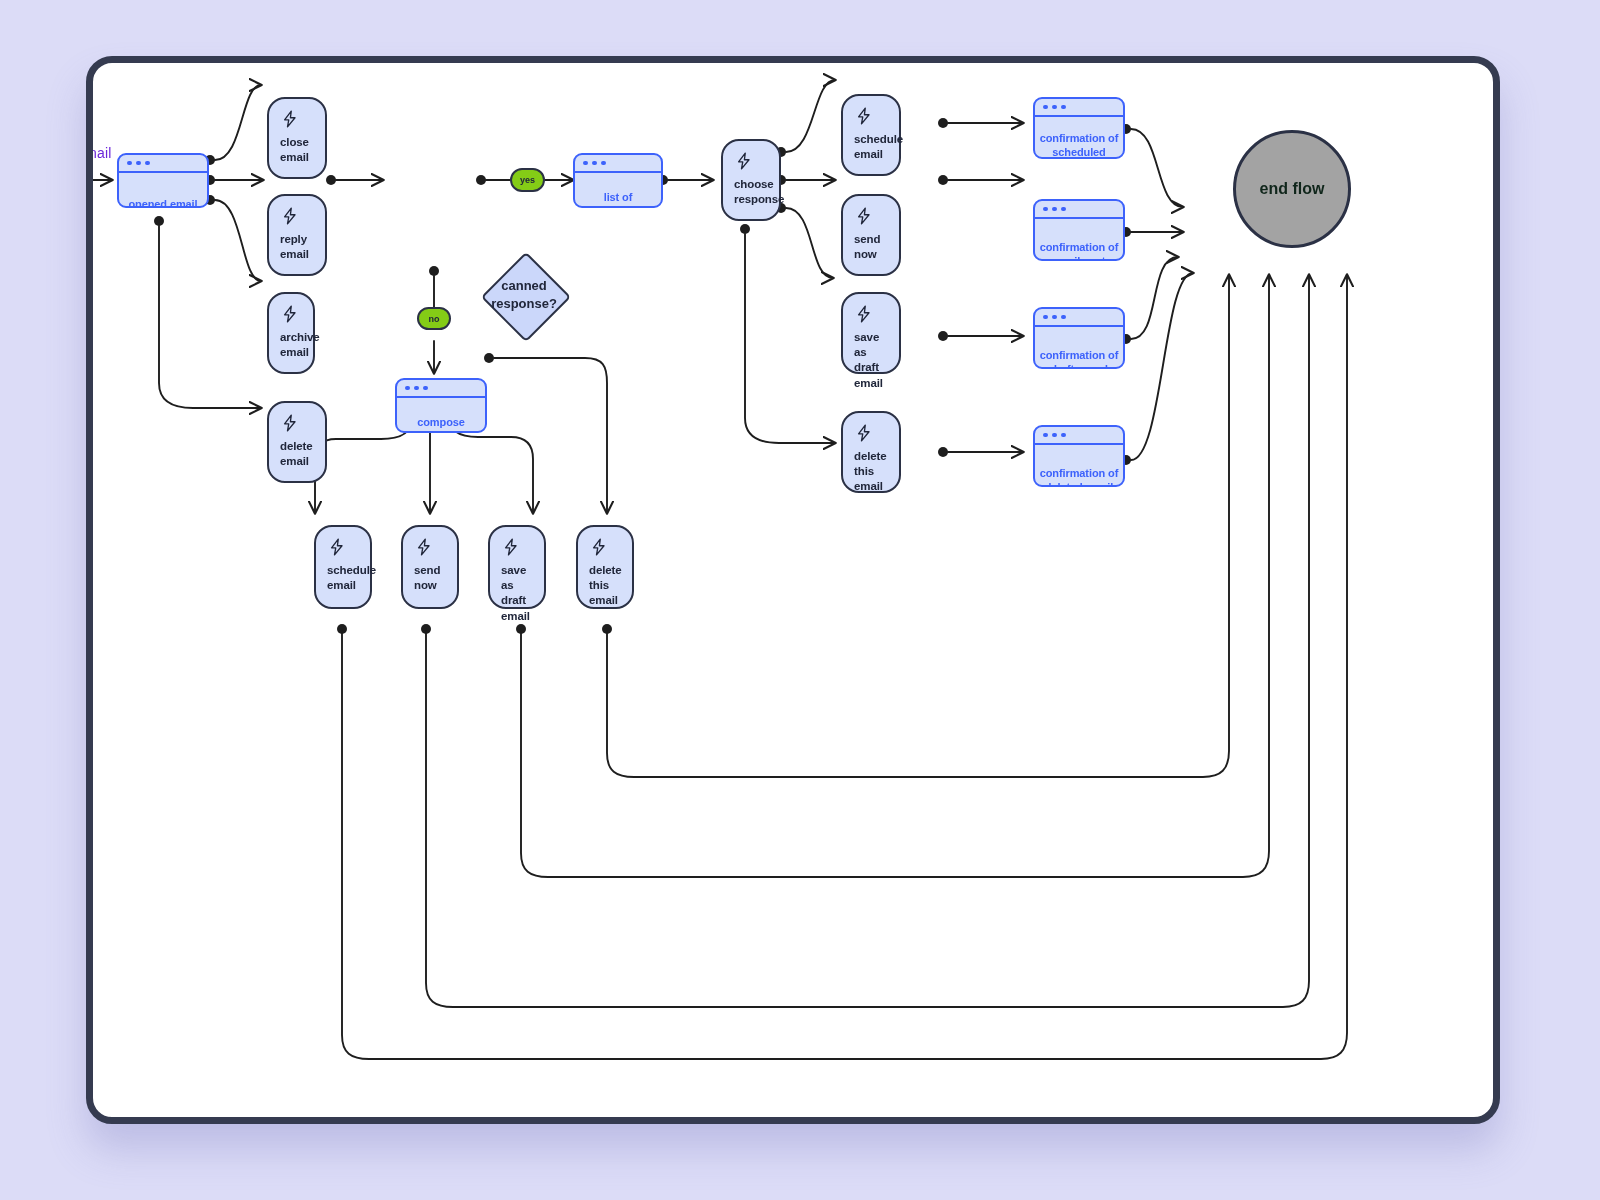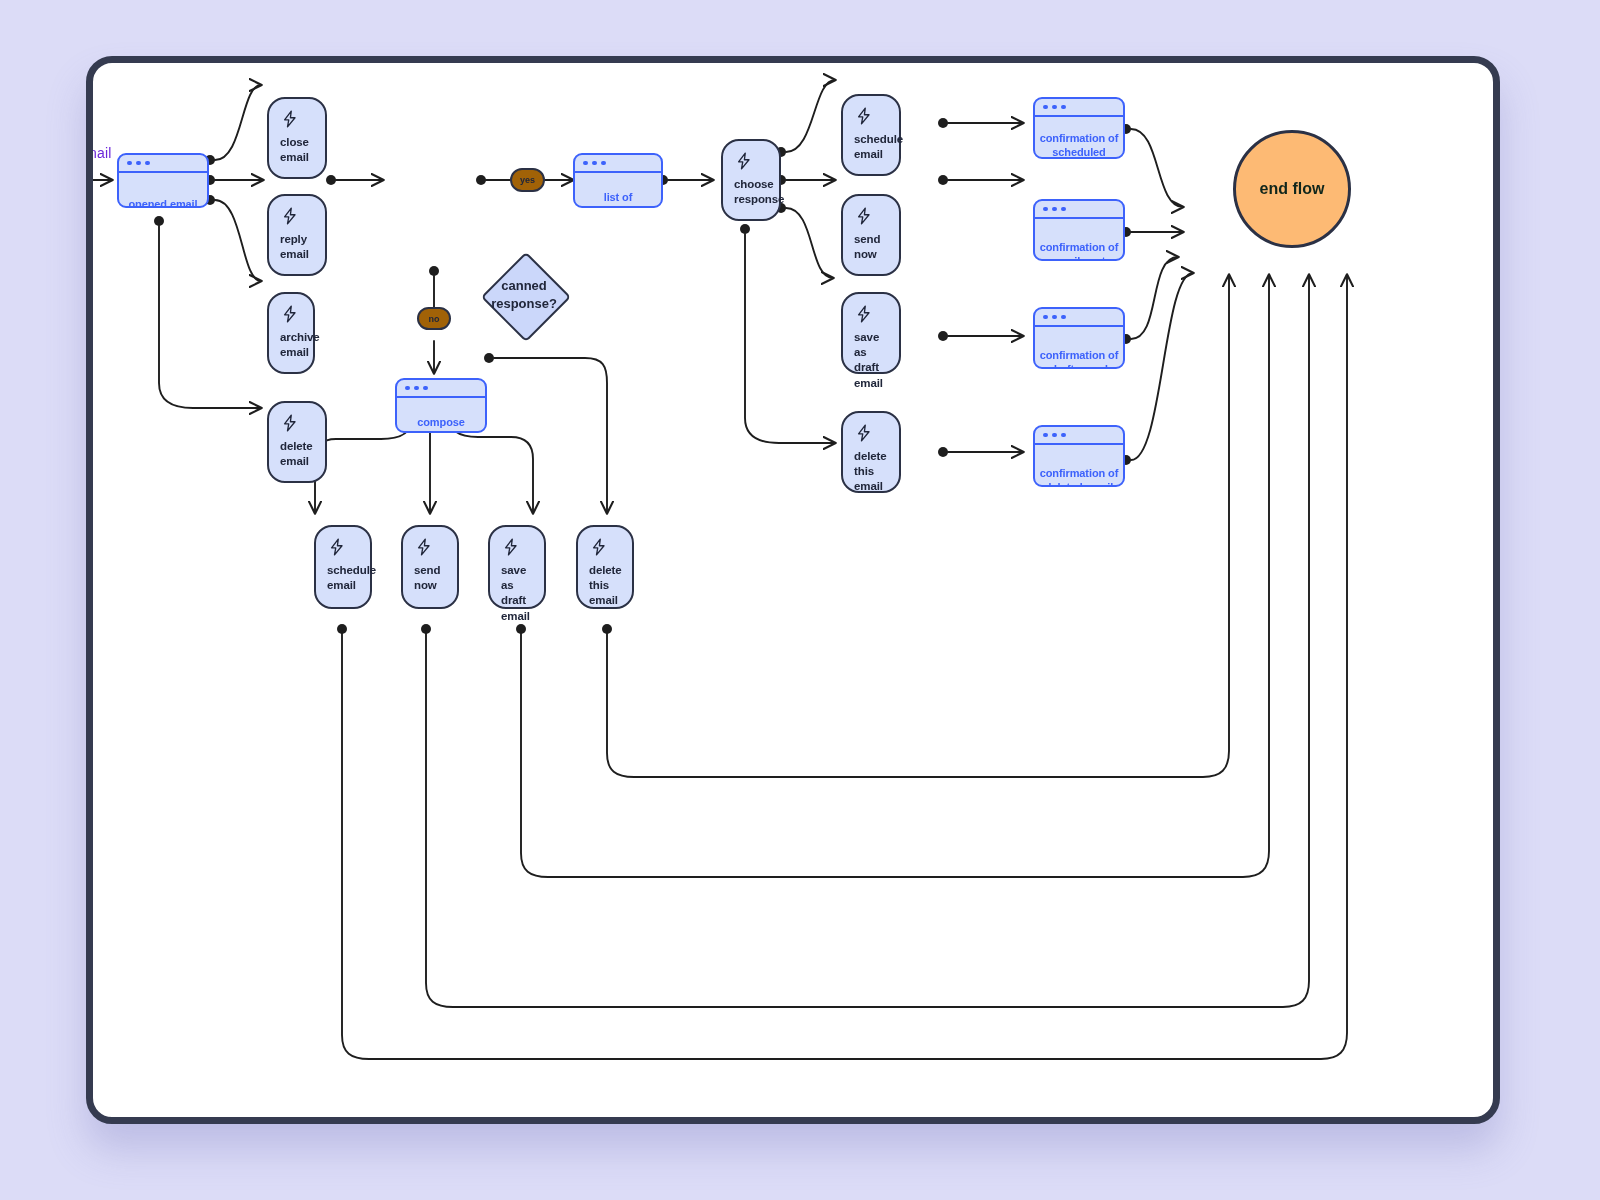--- a/index.html
+++ b/index.html
@@ -73,30 +73,30 @@
   }
   #decision-canned-response .dlbl{
     position:absolute;left:0;top:0;width:84px;height:84px;
     display:flex;align-items:center;justify-content:center;
     font-size:13px;font-weight:bold;color:#20263A;
     text-align:center;line-height:1.35;
   }
 
   
   .pill{
-    background:#a16207;border:2px solid #2B3145;border-radius:20px;
+    background:#84cc16;border:2px solid #2B3145;border-radius:20px;
     display:flex;align-items:center;justify-content:center;
     font-size:9px;font-weight:bold;color:#20263A;box-sizing:border-box;
   }
 
   
   #end-flow-node{
     left:1140px;top:67px;width:118px;height:118px;
     border-radius:50%;
-    background:#fdba74;
+    background:#a3a3a3;
     border:3px solid #2B3145;
     display:flex;align-items:center;justify-content:center;
     font-size:16px;font-weight:bold;color:#10261B;
     box-sizing:border-box;
   }
 
   
   #clipped-label{
     left:-4px;top:82px;
     font-size:14px;color:#6d28d9;letter-spacing:0.2px;

